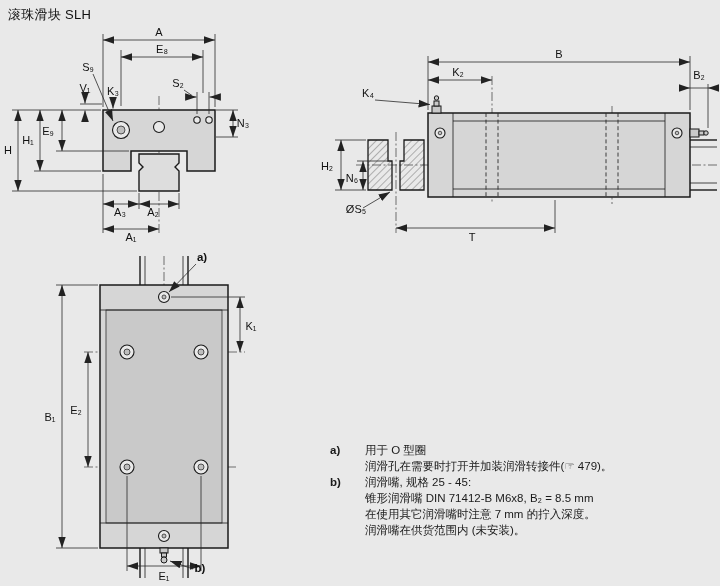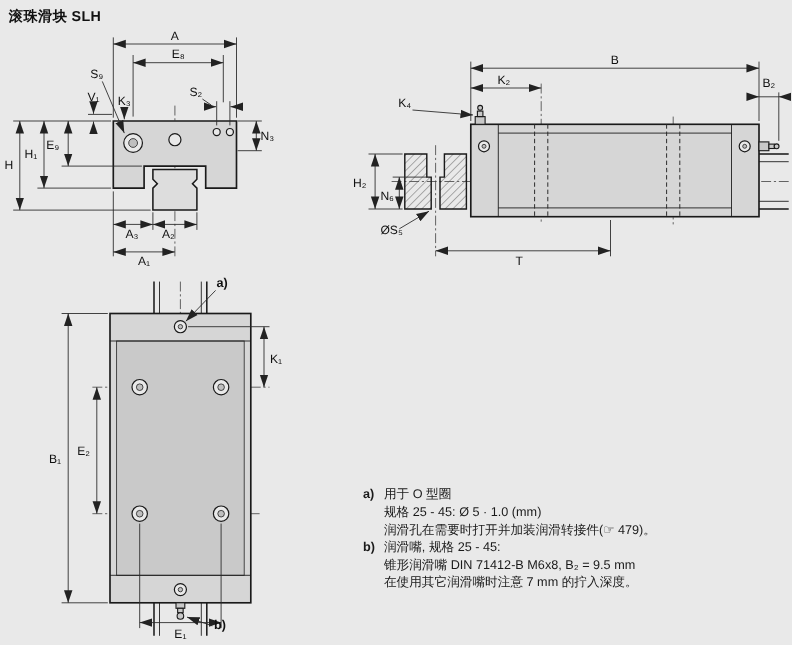--- a/index.html
+++ b/index.html
@@ -2,21 +2,21 @@
 <html><head>
 <meta charset="utf-8">
 <style>
   * { margin:0; padding:0; box-sizing:border-box; }
   html,body { width:720px; height:586px; }
   body {
     background:#e9e9e9;
     font-family:"Liberation Sans","DejaVu Sans",sans-serif;
     position:relative; overflow:hidden; color:#111;
   }
-  .title { position:absolute; left:8px; top:6px; font-size:13px; font-weight:bold; letter-spacing:.3px; }
+  .title { position:absolute; left:8px; top:6px; font-size:13px; font-weight:normal; letter-spacing:.3px; }
   svg.drawing { position:absolute; left:0; top:0; }
 
   
   .part  { fill:#d6d6d6; stroke:#1a1a1a; stroke-width:1.5; stroke-linejoin:miter; }
   .part2 { fill:#dddddd; stroke:#1a1a1a; stroke-width:1.4; }
   .part3 { fill:#c9c9c9; stroke:#1a1a1a; stroke-width:1; }
   .inner { fill:#c9c9c9; stroke:#333; stroke-width:0.8; }
   .hatched { fill:url(#hatch); stroke:#1a1a1a; stroke-width:1.3; }
   .ol   { stroke:#1a1a1a; stroke-width:1.4; fill:none; }
   .thin { stroke:#1a1a1a; stroke-width:0.8; fill:none; }
@@ -24,21 +24,21 @@
   .holein { fill:#bfbfbf; stroke:#1a1a1a; stroke-width:0.7; }
   .dim, .ext, .lead { stroke:#2a2a2a; stroke-width:0.8; fill:none; }
   .cl  { stroke:#3a3a3a; stroke-width:0.7; stroke-dasharray:9 2.5 2 2.5; fill:none; }
   .hid { stroke:#2a2a2a; stroke-width:0.9; stroke-dasharray:4 2.6; fill:none; }
   text.lbl { font-size:11px; fill:#111; font-family:"Liberation Sans","DejaVu Sans",sans-serif; }
   text.callout { font-size:11.5px; font-weight:bold; fill:#111; }
 
   .notes { position:absolute; left:330px; top:442px; width:388px; font-size:11.5px; line-height:16px; color:#1a1a1a; }
   .note-row { display:flex; align-items:flex-start; }
   .note-marker { font-weight:bold; flex:0 0 19px; }
-  .note-lines { flex:1; }
+  .note-lines { flex:1;margin-left:16px; }
 </style>
 </head>
 <body>
 
 <div class="title">滚珠滑块 SLH</div>
 
 <svg class="drawing" width="720" height="586" viewBox="0 0 720 586">
   <defs>
     <marker id="arr" viewBox="0 0 10 8" markerWidth="12" markerHeight="9.6" refX="9.5" refY="4" orient="auto-start-reverse" markerUnits="userSpaceOnUse">
       <path d="M0,0.8 L9.5,4 L0,7.2 Z" fill="#222"></path>
@@ -281,25 +281,25 @@
       <text class="callout" x="200" y="572" text-anchor="middle">b)</text>
     </g>
   </g>
 </svg>
 
 <div class="notes">
   <div class="note-row">
     <span class="note-marker">a)</span>
     <div class="note-lines">
       <div>用于 O 型圈</div>
-      <div>规格 25 - 45: Ø 5 · 1.0 (mm)</div>
       <div>润滑孔在需要时打开并加装润滑转接件(☞ 479)。</div>
     </div>
   </div>
   <div class="note-row">
     <span class="note-marker">b)</span>
     <div class="note-lines">
       <div>润滑嘴, 规格 25 - 45:</div>
-      <div>锥形润滑嘴 DIN 71412-B M6x8, B₂ = 9.5 mm</div>
+      <div>锥形润滑嘴 DIN 71412-B M6x8, B₂ = 8.5 mm</div>
       <div>在使用其它润滑嘴时注意 7 mm 的拧入深度。</div>
+      <div>润滑嘴在供货范围内 (未安装)。</div>
     </div>
   </div>
 </div>
 
 </body></html>

